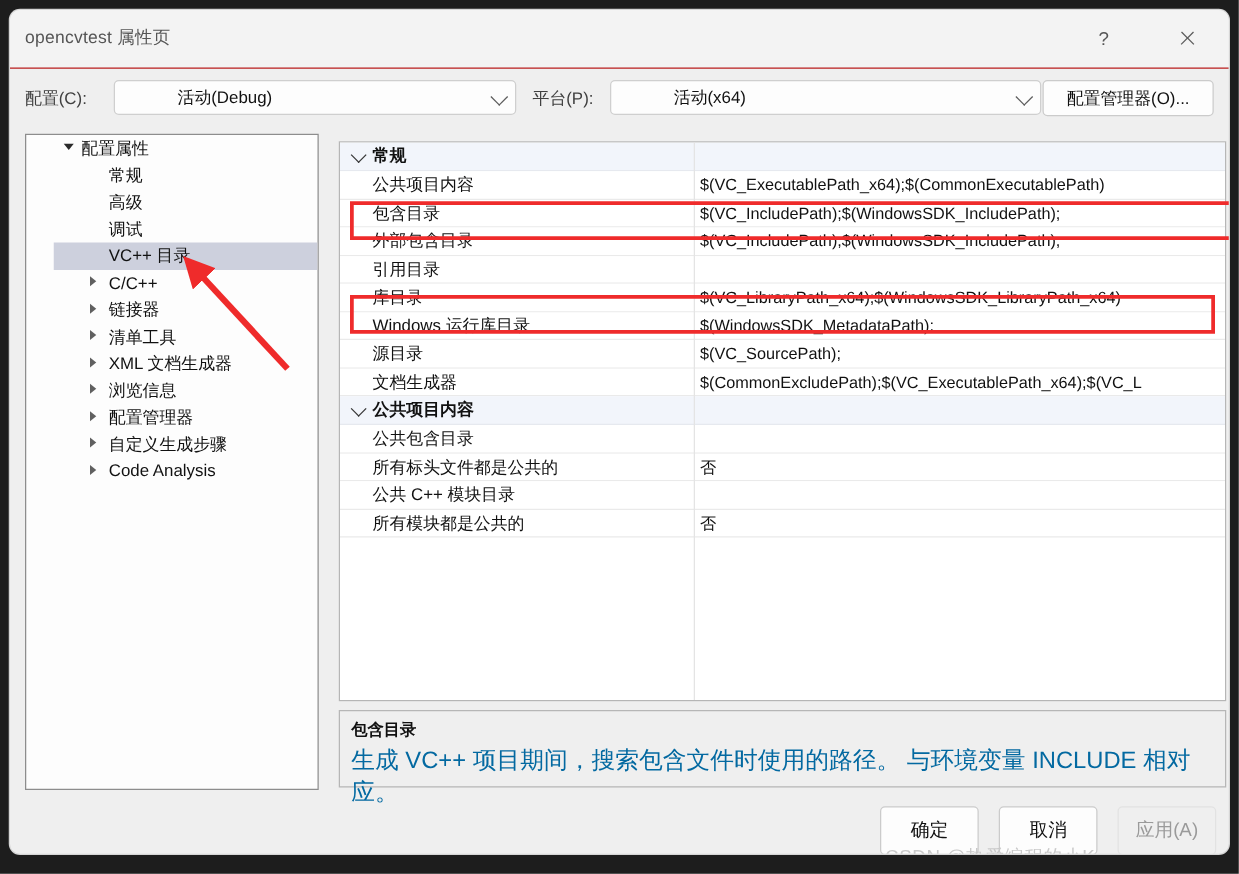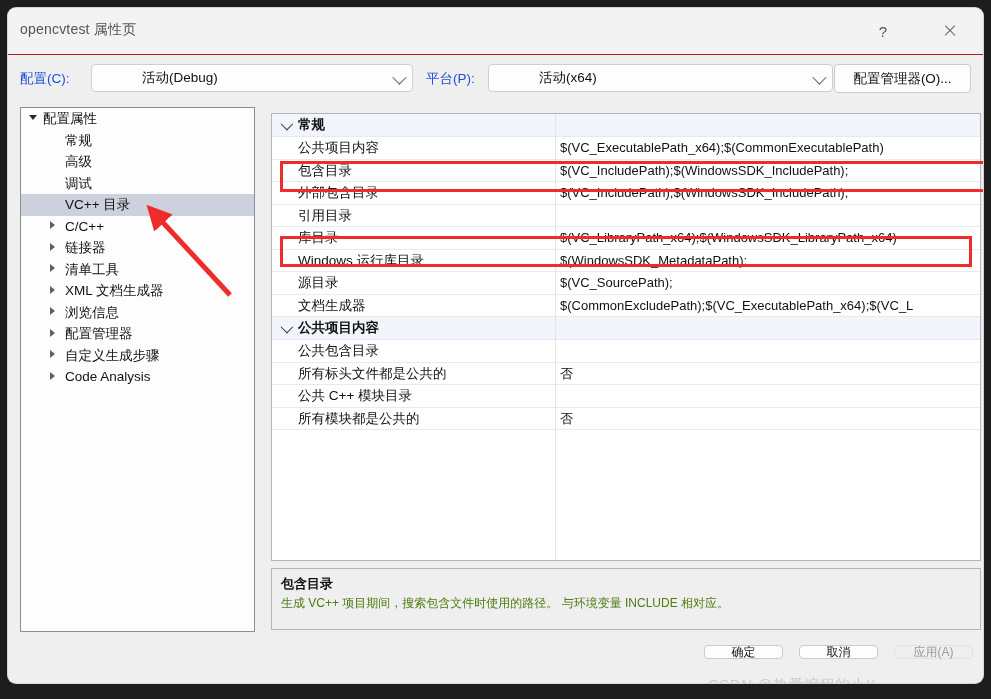--- a/index.html
+++ b/index.html
@@ -34,21 +34,21 @@
   #close-btn{right:10px;}
   .xglyph{position:relative;width:14px;height:14px;display:block;}
   .xglyph:before,.xglyph:after{
     content:"";position:absolute;left:0;top:6px;width:14px;height:1.4px;background:#5a5a5a;
   }
   .xglyph:before{transform:rotate(45deg);}
   .xglyph:after{transform:rotate(-45deg);}
 
   
   #config-row{position:absolute;left:0;top:46px;width:975px;height:50px;}
-  .lbl{position:absolute;font-size:13.5px;color:#1d4ed8;top:16px;}
+  .lbl{position:absolute;font-size:13.5px;color:#404040;top:16px;}
   #config-label{left:12px;}
   #platform-label{left:418px;}
   .combo{
     position:absolute;top:10px;height:28px;
     background:#fdfdfd;border:1px solid #cfcfcf;border-radius:4px;
     box-sizing:border-box;
   }
   .combo .val{
     position:absolute;left:8px;top:4px;font-size:13.5px;color:#111;
     white-space:nowrap;
@@ -66,20 +66,21 @@
     background:#fdfdfd;border:1px solid #cbcbcb;border-radius:4px;
     font-size:13.5px;color:#111;box-sizing:border-box;
     display:flex;align-items:center;justify-content:center;cursor:default;
   }
 
   
   #tree-panel{
     position:absolute;left:12px;top:99px;width:235px;height:525px;
     background:#fdfdfd;border:1px solid #8d8d8d;box-sizing:border-box;
     overflow:hidden;
+    padding-left:22px;
   }
   .tree-item{
     position:relative;height:21.5px;line-height:21.5px;
     font-size:13.5px;color:#111;white-space:nowrap;cursor:default;
   }
   .tree-item.selected{background:#cdd0dd;}
   .tri-down{
     position:absolute;left:8px;top:7px;width:0;height:0;
     border-left:4.5px solid transparent;border-right:4.5px solid transparent;
     border-top:5.5px solid #2b2b2b;
@@ -131,27 +132,27 @@
     position:absolute;left:283px;top:0;width:1px;height:446px;background:#e4e4e4;
   }
   #grid-filler{position:absolute;left:0;right:0;top:0;height:100%;}
 
   
   #desc-pane{
     position:absolute;left:263px;top:560px;width:710px;height:62px;
     background:#efefef;border:1px solid #b6b6b6;box-sizing:border-box;
   }
   #desc-title{position:absolute;left:9px;top:6px;font-weight:bold;font-size:13px;color:#111;}
-  #desc-body{position:absolute;left:9px;top:26px;font-size:12px;color:#4d7c0f;}
+  #desc-body{position:absolute;left:9px;top:26px;font-size:19px;color:#0369a1;}
 
   
   .fbtn{
-    position:absolute;top:637px;height:14px;width:79px;
+    position:absolute;top:637px;height:39px;width:79px;
     background:#fdfdfd;border:1px solid #cbcbcb;border-radius:4px;
-    font-size:12px;color:#111;box-sizing:border-box;
+    font-size:15px;color:#111;box-sizing:border-box;
     display:flex;align-items:center;justify-content:center;cursor:default;
   }
   #ok-btn{left:696px;}
   #cancel-btn{left:791px;}
   #apply-btn{left:886px;background:#efefef;border-color:#e2e2e2;color:#9a9a9a;}
 
   
   .redbox{position:absolute;border:3px solid #ef2b2b;box-sizing:border-box;z-index:50;}
   #redbox-include{left:272px;top:153px;width:710px;height:31px;}
   #redbox-library{left:272px;top:228px;width:692px;height:31px;}

